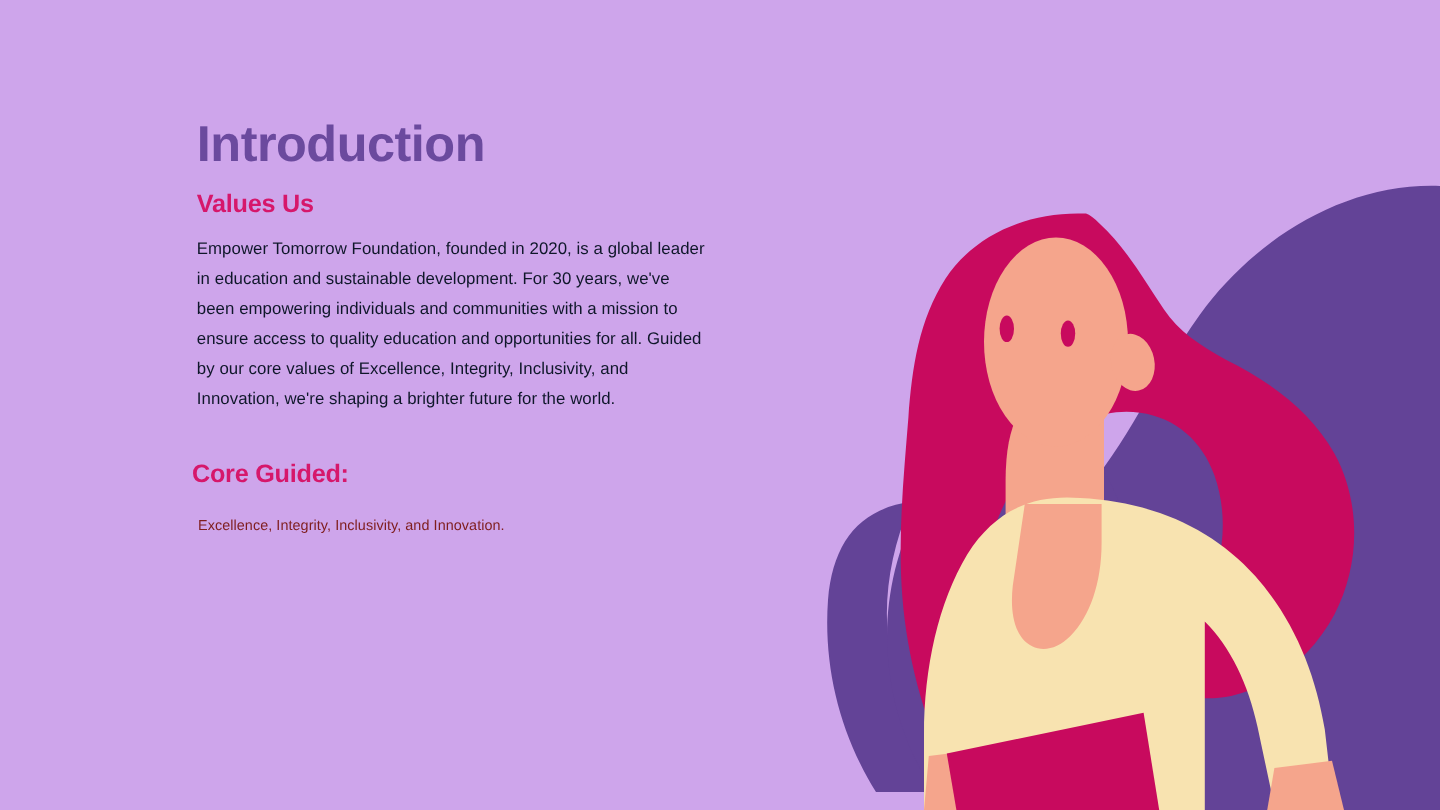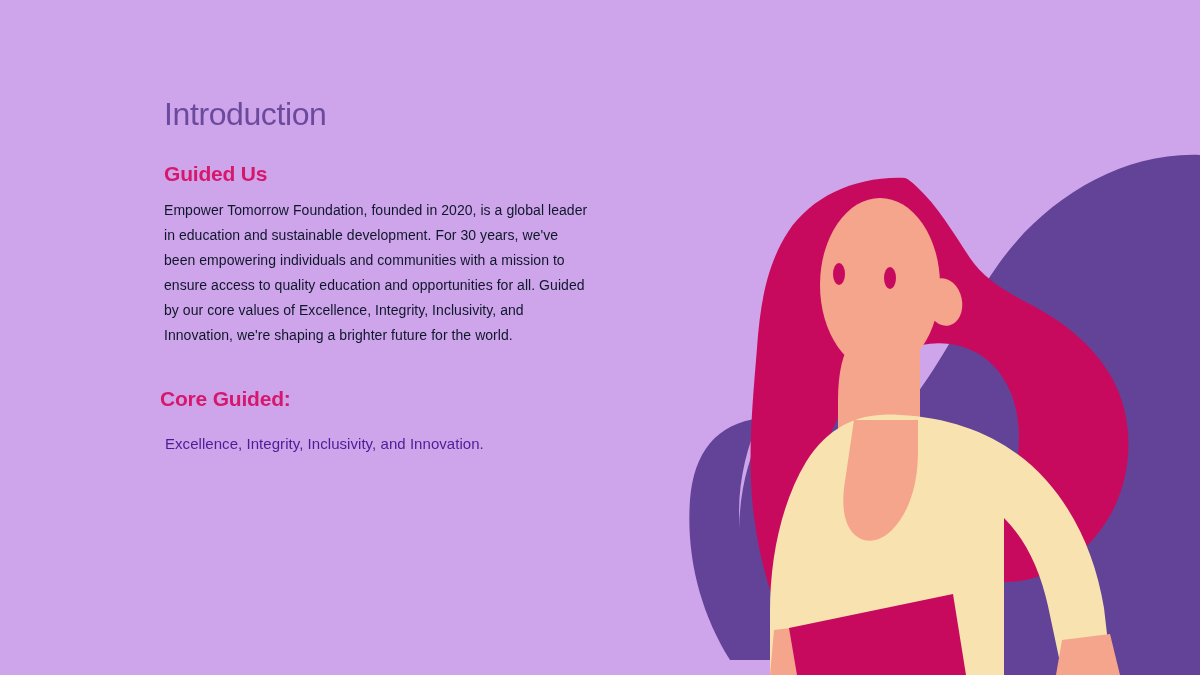--- a/index.html
+++ b/index.html
@@ -31,26 +31,26 @@
     pointer-events: none;
   }
   
   #text-column {
     position: absolute;
     left: 164px;
     top: 98px;
     width: 430px;
   }
   #page-title {
-    font-size: 32px;
-    font-weight: normal;
+    font-size: 42px;
+    font-weight: bold;
     color: #6B4A9E;
     letter-spacing: -0.4px;
     line-height: 1.05;
-    margin: 0 0 29px 0;
+    margin: 0 0 16px 0;
   }
   #about-heading {
     font-size: 21px;
     font-weight: bold;
     color: #D6176B;
     letter-spacing: -0.2px;
     margin: 0 0 12px 0;
     line-height: 1.2;
   }
   #about-body {
@@ -63,22 +63,22 @@
   }
   #core-values-heading {
     font-size: 21px;
     font-weight: bold;
     color: #D6176B;
     letter-spacing: -0.2px;
     margin: 38px 0 0 -4px;
     line-height: 1.2;
   }
   #core-values-body {
-    font-size: 15px;
-    color: #4c1d95;
+    font-size: 12px;
+    color: #7f1d1d;
     line-height: 1.4;
     margin: 22px 0 0 1px;
     letter-spacing: 0.05px;
   }
 </style>
 </head>
 <body>
 
 <div id="slide">
 
@@ -175,21 +175,21 @@
     <path fill="#C80A5E" d="M789,628
              L953,594
              L966,675
              L797,675 Z"></path>
   </svg>
 
   <div id="text-column">
 
     <h1 id="page-title">Introduction</h1>
 
-    <h2 id="about-heading">Guided Us</h2>
+    <h2 id="about-heading">Values Us</h2>
 
     <p id="about-body">Empower Tomorrow Foundation, founded in 2020, is a global leader in education and sustainable development. For 30 years, we've been empowering individuals and communities with a mission to ensure access to quality education and opportunities for all. Guided by our core values of Excellence, Integrity, Inclusivity, and Innovation, we're shaping a brighter future for the world.</p>
 
     <h2 id="core-values-heading">Core Guided:</h2>
 
     <p id="core-values-body">Excellence, Integrity, Inclusivity, and Innovation.</p>
   </div>
 
 </div>
 

